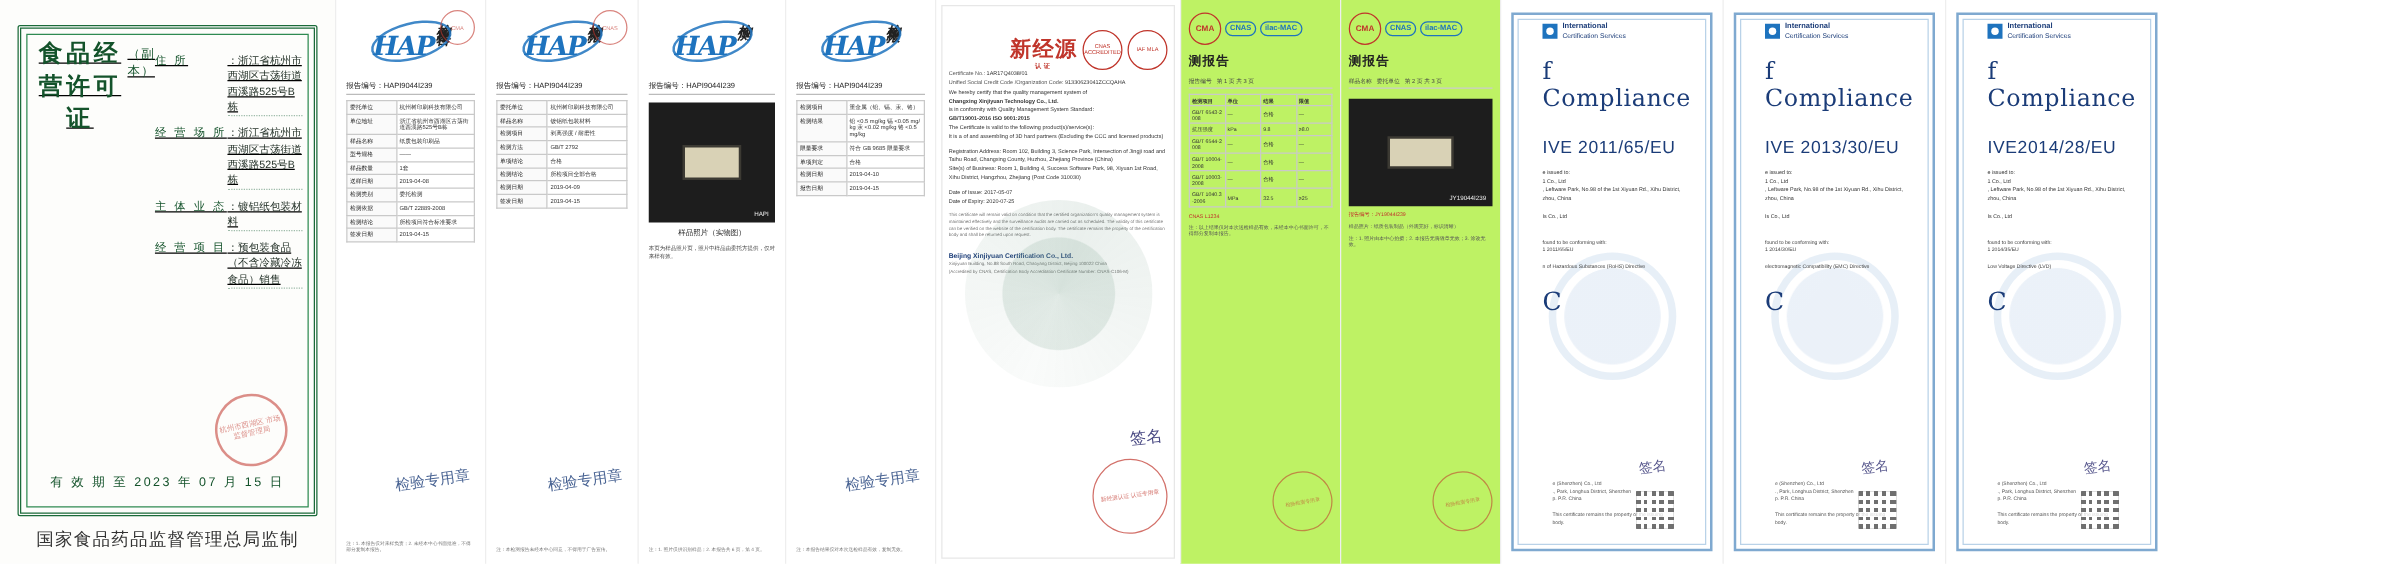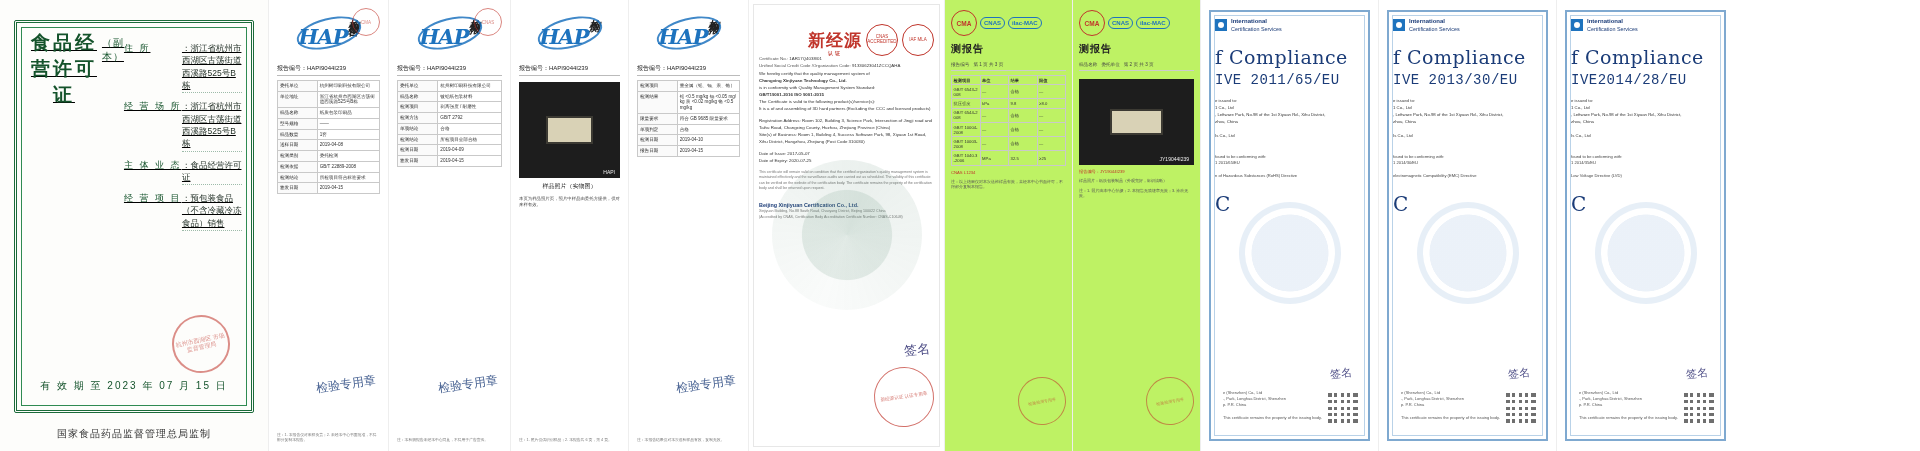--- a/index.html
+++ b/index.html
@@ -101,21 +101,21 @@
     left: 26px; right: 26px; bottom: 58px;
     text-align: center;
     font-size: 10px;
     letter-spacing: 2px;
     color: #14532b;
   }
   .lic-foot {
     position: absolute;
     left: 0; right: 0; bottom: 10px;
     text-align: center;
-    font-size: 10px;
+    font-size: 14px;
     color: #333;
     letter-spacing: 1px;
   }
   .lic-seal {
     position: absolute;
     right: 38px; bottom: 78px;
     width: 54px; height: 54px;
     border: 2px solid #c0352b;
     border-radius: 50%;
     opacity: .55;
@@ -479,21 +479,21 @@
     justify-content: center;
     text-align: center;
     transform: rotate(-10deg);
   }
 
   
   .eu {
     box-sizing: border-box;
     width: 178px;
     border-left: 1px solid #eee;
-    padding: 12px 6px;
+    padding: 12px 25px;
     position: relative;
     background: #fff;
   }
   .eu-frame {
     position: absolute;
     left: 8px; top: 10px; right: 8px; bottom: 10px;
     border: 2px solid #7fa9d0;
     pointer-events: none;
   }
   .eu-frame:before {
@@ -533,24 +533,24 @@
   }
   .eu-brand b { display: block; font-size: 6px; }
   .eu-h1 {
     font-family: "DejaVu Serif", serif;
     font-size: 19px;
     color: #1b3c78;
     margin-top: 14px;
     letter-spacing: .5px;
   }
   .eu-h2 {
-    font-family: Liberation Mono, monospace;
+    font-family: Liberation Sans, sans-serif;
     font-size: 14px;
     color: #1b3c78;
-    margin-top: 4px;
+    margin-top: 19px;
     letter-spacing: .5px;
   }
   .eu-txt {
     font-size: 4.3px;
     color: #333;
     line-height: 1.6;
     margin-top: 10px;
   }
   .eu-txt2 {
     font-size: 4.1px;
@@ -615,21 +615,21 @@
         <div class="lic-row">
           <div class="lic-lab">住            所</div>
           <div class="lic-val">：浙江省杭州市西湖区古荡街道西溪路525号B栋</div>
         </div>
         <div class="lic-row">
           <div class="lic-lab">经 营 场 所</div>
           <div class="lic-val">：浙江省杭州市西湖区古荡街道西溪路525号B栋</div>
         </div>
         <div class="lic-row">
           <div class="lic-lab">主 体 业 态</div>
-          <div class="lic-val">：食品经营许可证</div>
+          <div class="lic-val">：镀铝纸包装材料</div>
         </div>
         <div class="lic-row">
           <div class="lic-lab">经 营 项 目</div>
           <div class="lic-val">：预包装食品（不含冷藏冷冻食品）销售</div>
         </div>
       </div>
     </div>
     <div class="lic-seal">杭州市西湖区
 市场监督管理局</div>
     <div class="lic-bottom">有 效 期 至  2023  年   07  月  15  日</div>

